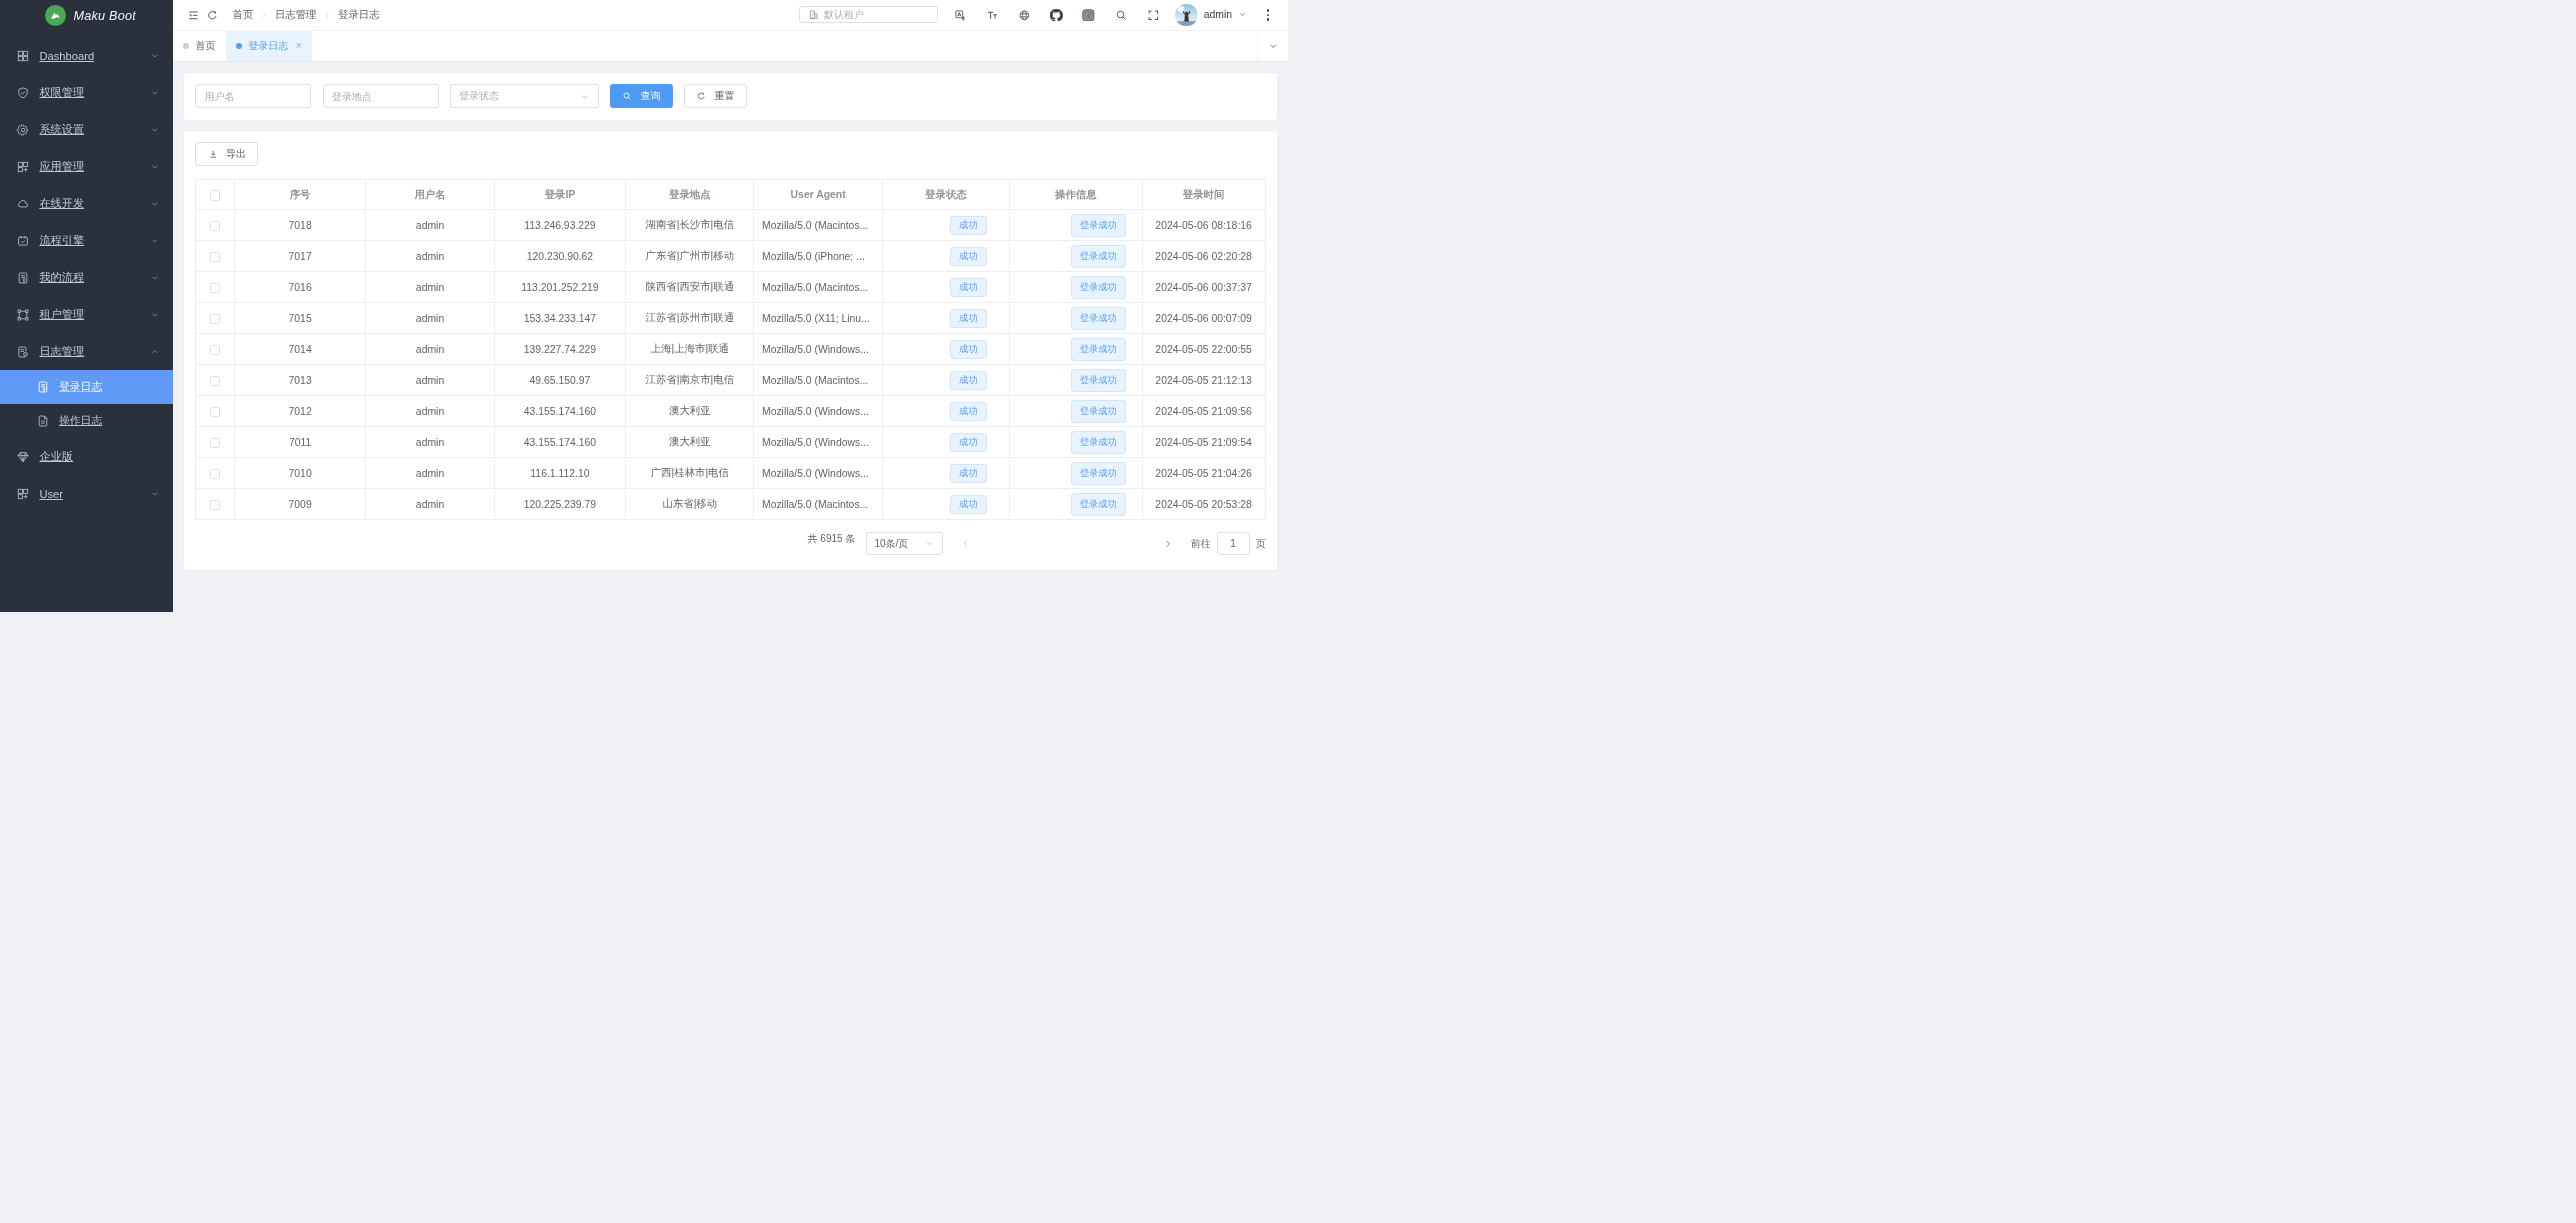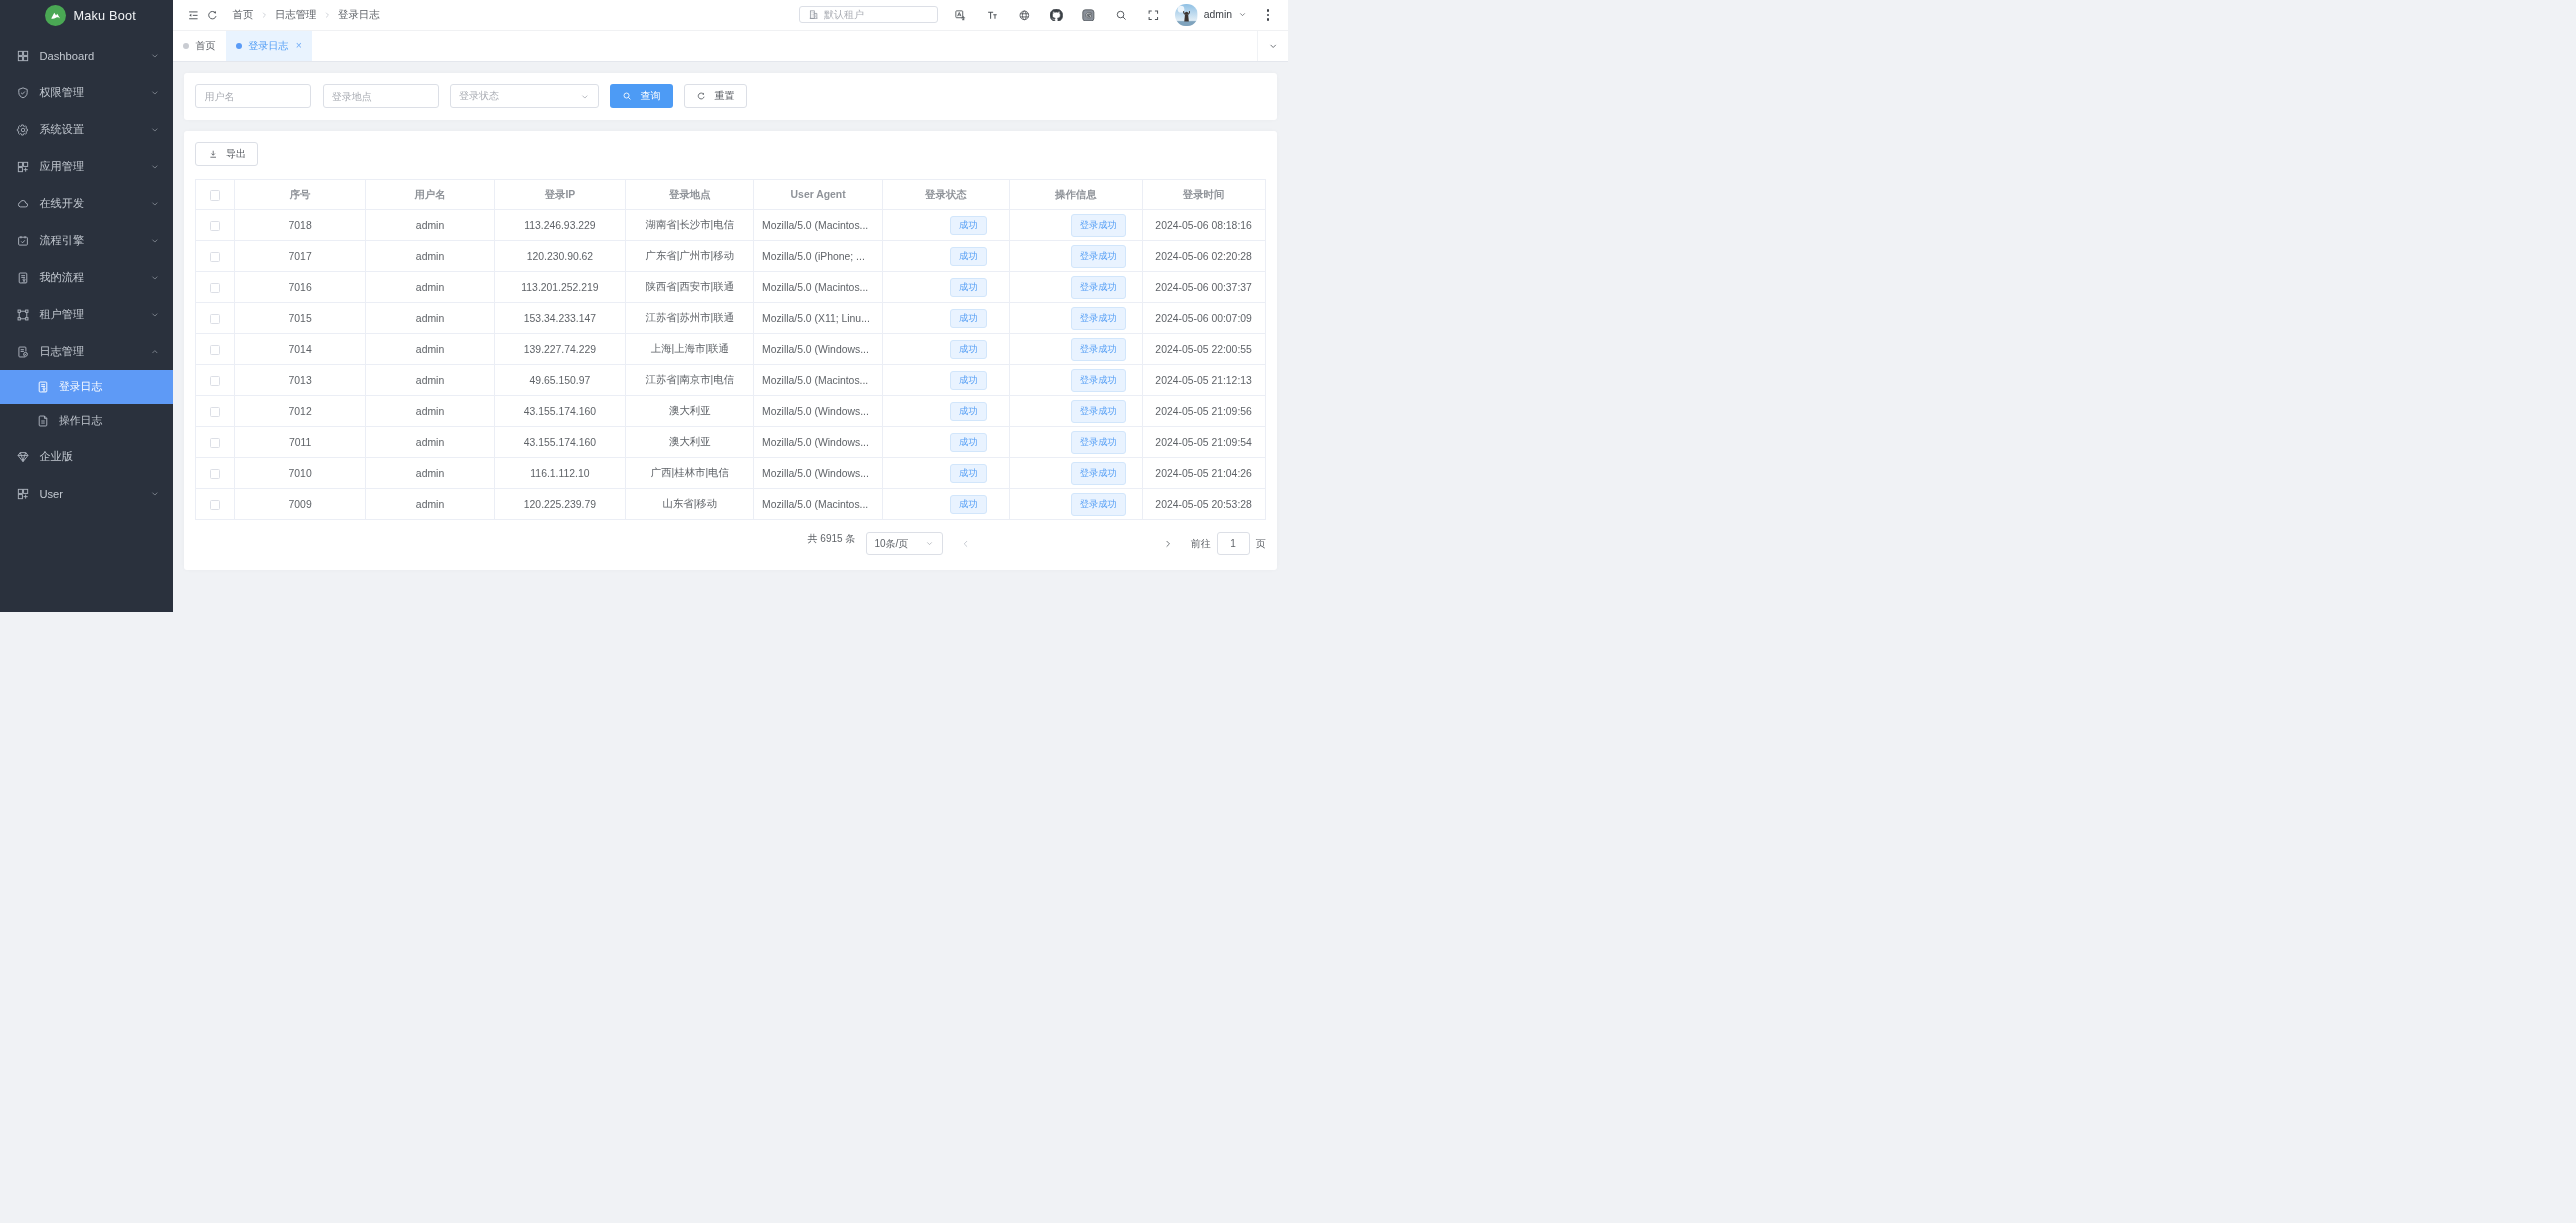--- a/index.html
+++ b/index.html
@@ -5,22 +5,22 @@
   *{box-sizing:border-box;margin:0;padding:0;}
   html,body{width:1288px;height:612px;overflow:hidden;background:#f0f2f5;
     font-family:"Liberation Sans",sans-serif;-webkit-font-smoothing:antialiased;}
   .app{display:flex;width:1288px;height:612px;}
 
   
   .sidebar{width:173px;min-width:173px;height:100%;background:#2a313d;color:#bfc7d0;overflow:hidden;}
   .logo-row{height:31px;display:flex;align-items:center;gap:7.5px;padding-left:45px;}
   .logo-circle{width:21px;height:21px;border-radius:50%;background:#4aa854;display:flex;align-items:center;justify-content:center;}
   .logo-circle svg{width:13.4px;height:13.4px;}
-  .logo-text{color:#f2f4f6;font-size:12.7px;letter-spacing:0.2px;}
-  .menu{margin-top:6px;}
+  .logo-text{color:#f2f4f6;font-size:12.7px;letter-spacing:0.2px;font-style:italic;}
+  .menu{margin-top:6px;text-decoration:underline;}
   .menu-item{height:37px;display:flex;align-items:center;padding:0 13.4px 0 16.4px;cursor:pointer;font-size:11.2px;color:#c3c9d1;}
   .menu-item .mi-icon{width:14px;height:14px;margin-right:9px;display:inline-flex;flex:none;}
   .menu-item .mi-icon svg{width:14px;height:14px;stroke:#aeb5bf;}
   .menu-item .mi-label{flex:1;white-space:nowrap;overflow:hidden;}
   .menu-item .mi-chev{width:9.7px;height:9.7px;display:inline-flex;opacity:.85;}
   .menu-item .mi-chev svg{width:9.7px;height:9.7px;stroke:#9aa1ab;}
   .menu-item.child{height:34px;padding-left:36px;font-size:10.8px;}
   .menu-item.active{background:#5e9af6;color:#fff;}
   .menu-item.active .mi-icon svg{stroke:#fff;}
 

